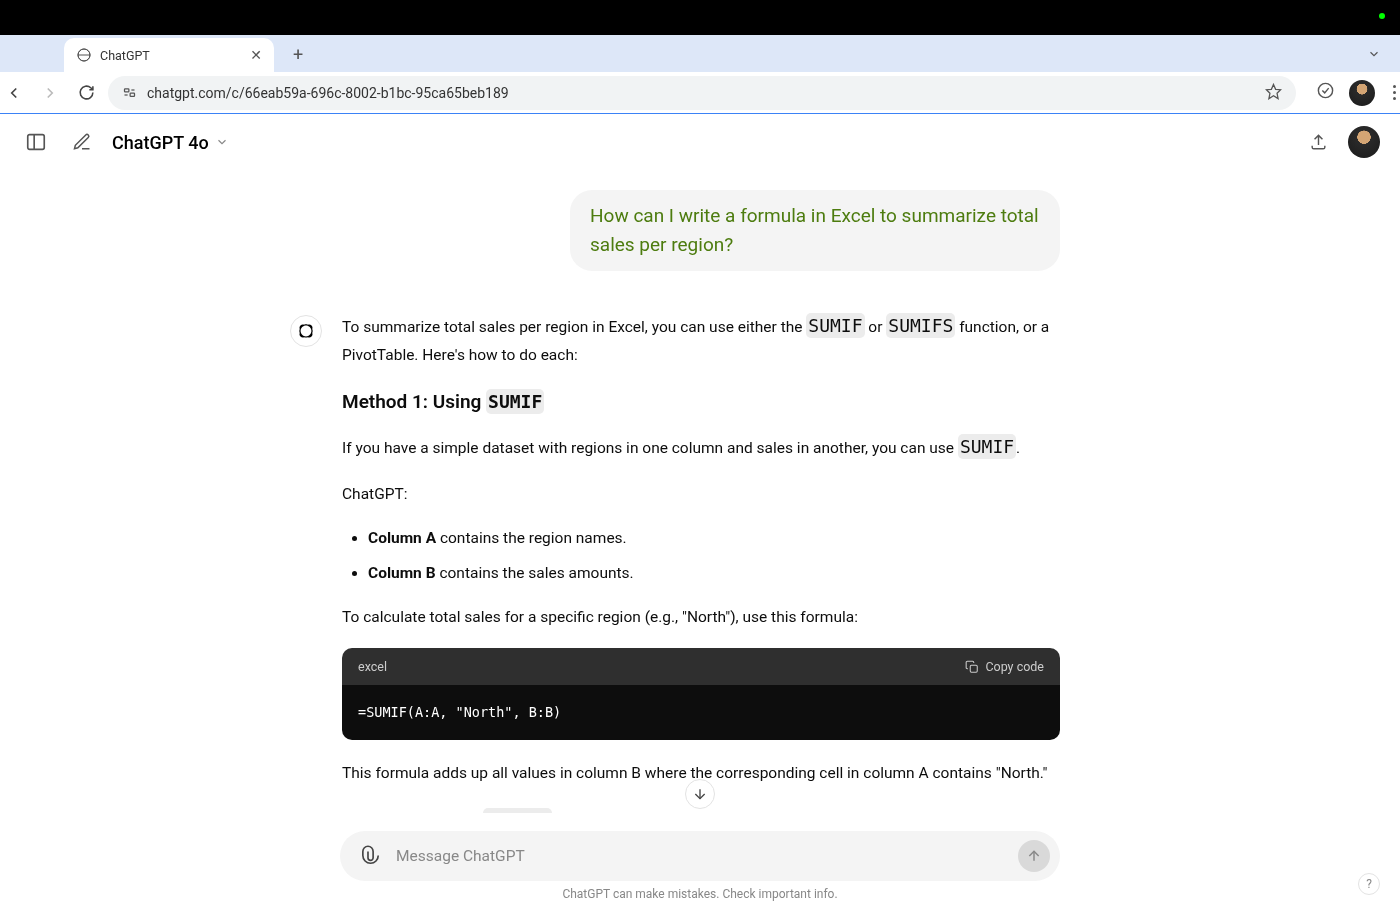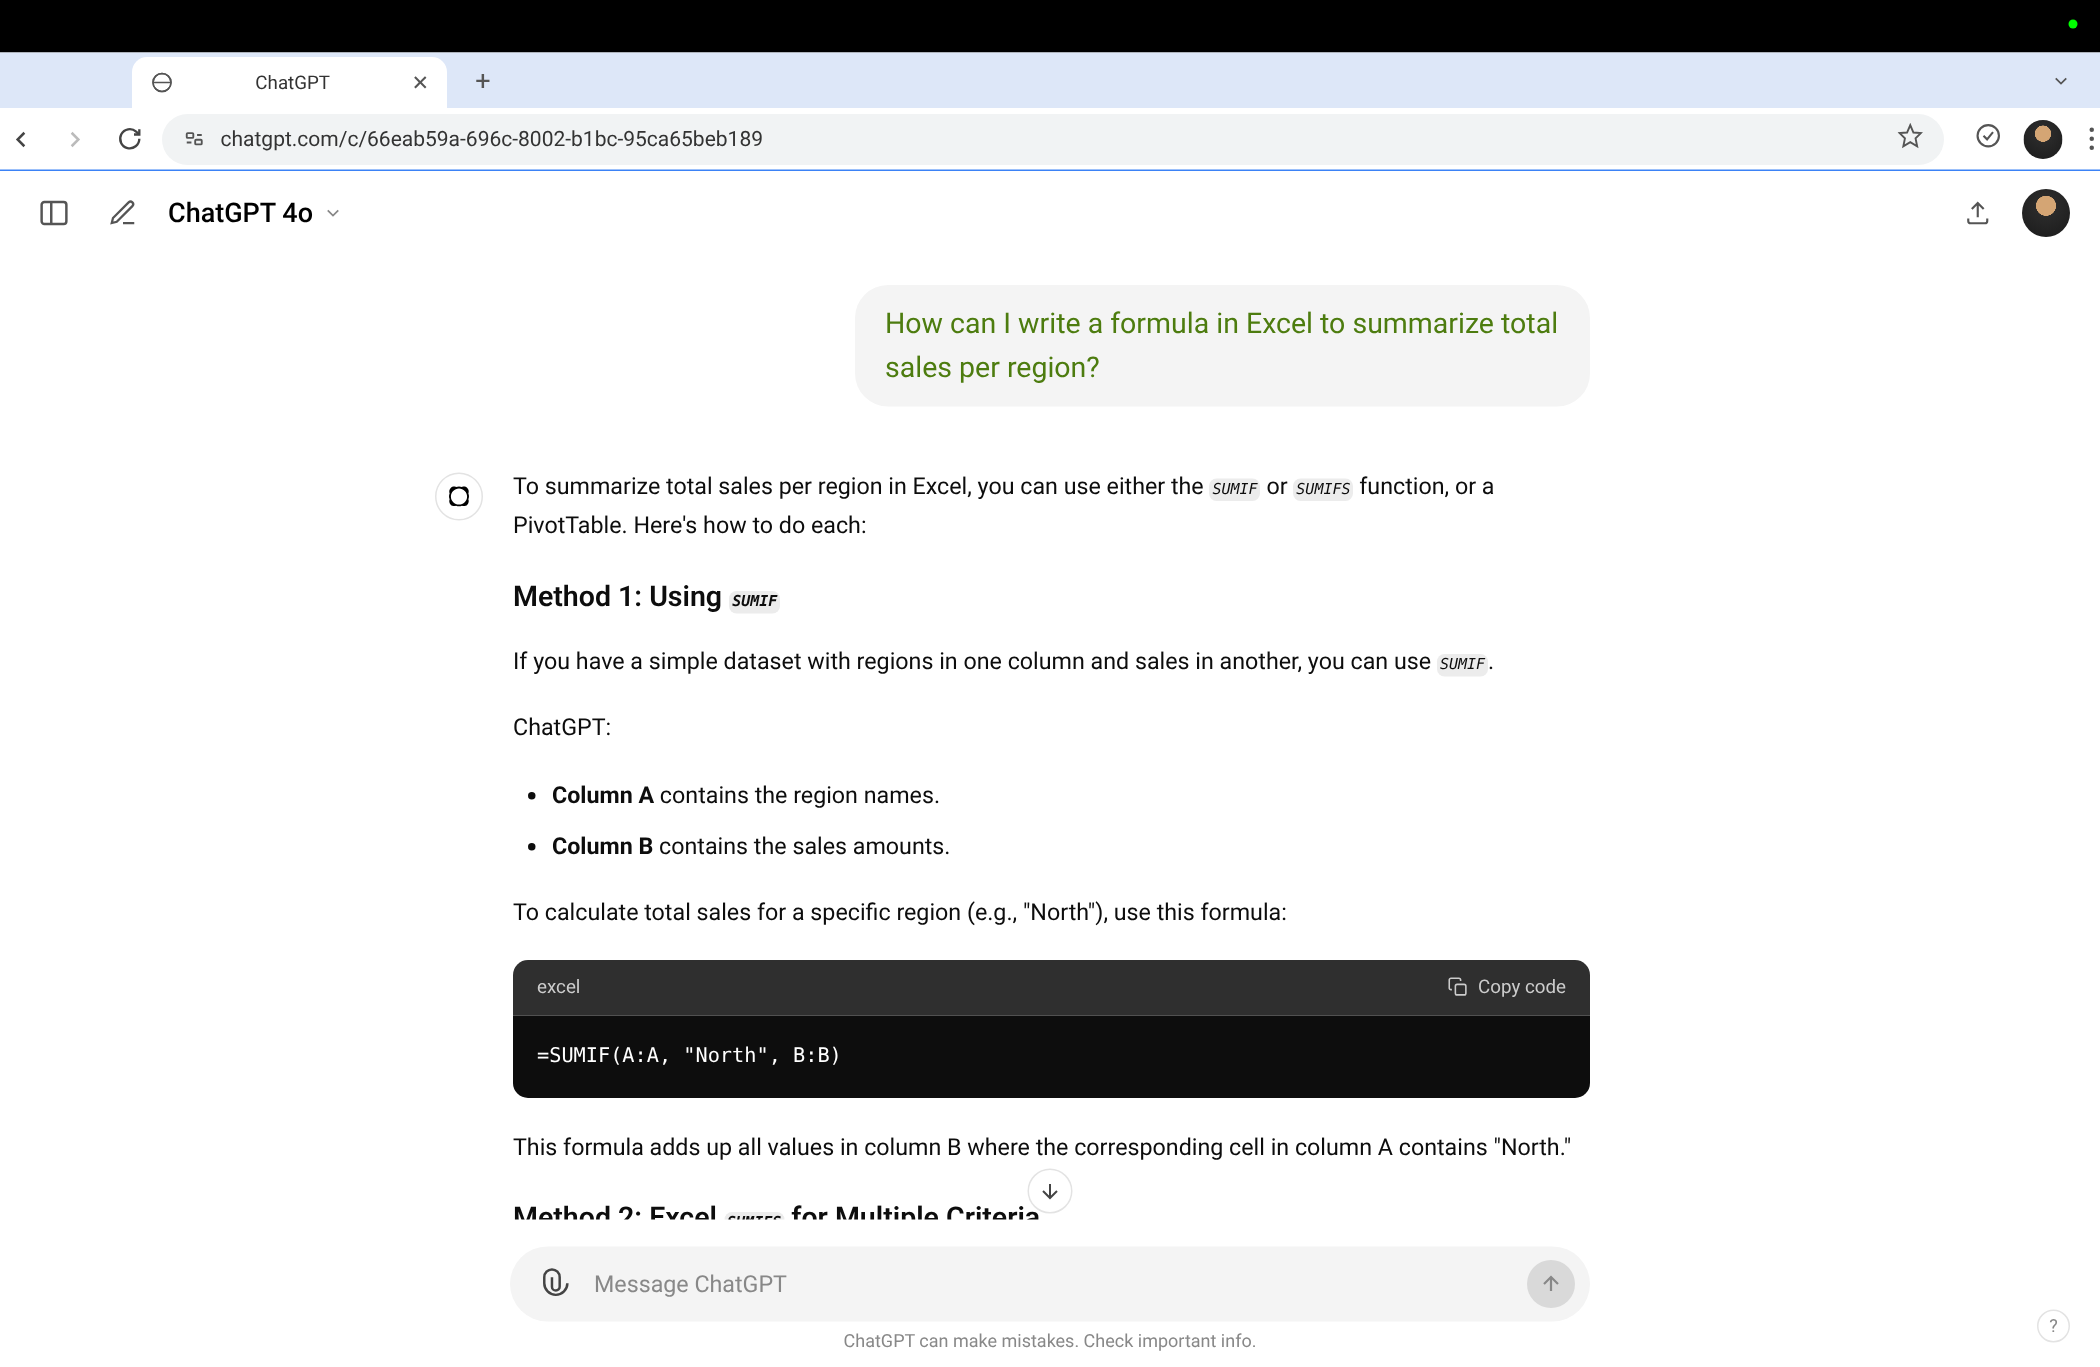--- a/index.html
+++ b/index.html
@@ -3,21 +3,21 @@
   <meta charset="utf-8">
   <style>
     * { margin: 0; padding: 0; box-sizing: border-box; }
     body { font-family: -apple-system, BlinkMacSystemFont, "Segoe UI", Roboto, Helvetica, Arial, sans-serif; background: #fff; width: 1400px; height: 911px; overflow: hidden; position: relative; }
     
     
     .macos-bar { height: 35px; background: #000; width: 100%; position: relative; }
     .macos-dot { position: absolute; right: 15px; top: 13px; width: 6px; height: 6px; border-radius: 50%; background: #00ff00; }
     
     
-    .browser-chrome { background: #dde7f8; height: 37px; display: flex; align-items: flex-end; padding-left: 88px; position: relative; text-align: center; }
+    .browser-chrome { background: #dde7f8; height: 37px; display: flex; align-items: flex-end; padding-left: 64px; position: relative; }
     .tab { background: #fff; border-radius: 10px 10px 0 0; display: flex; align-items: center; padding: 0 12px; height: 34px; width: 210px; gap: 8px; font-size: 12.5px; color: #333; position: relative; }
     .tab-favicon { width: 16px; height: 16px; display: flex; align-items: center; justify-content: center; }
     .tab-favicon svg { width: 16px; height: 16px; }
     .tab-title { flex: 1; }
     .tab-close { font-size: 14px; color: #555; cursor: pointer; }
     .new-tab { width: 28px; height: 28px; border-radius: 50%; display: flex; align-items: center; justify-content: center; color: #555; font-size: 18px; margin-left: 10px; margin-bottom: 4px; cursor: pointer; }
     .tabs-dropdown { position: absolute; right: 12px; bottom: 6px; width: 28px; height: 24px; border-radius: 6px; display: flex; align-items: center; justify-content: center; cursor: pointer; }
     
     
     .url-bar-row { background: #fff; height: 42px; display: flex; align-items: center; padding: 0 0; gap: 8px; border-bottom: 1px solid #3b82f6; }
@@ -46,21 +46,21 @@
     .user-bubble { background: #f4f4f4; border-radius: 22px; padding: 12px 20px; max-width: 490px; margin-left: auto; font-size: 19px; line-height: 1.5; color: #4d7c0f; margin-bottom: 40px; }
     
     .assistant-row { display: flex; gap: 20px; align-items: flex-start; margin-left: -50px; }
     .assistant-avatar { width: 32px; height: 32px; border: 1px solid #e3e3e3; border-radius: 50%; display: flex; align-items: center; justify-content: center; flex-shrink: 0; margin-top: 4px; }
     .assistant-avatar svg { width: 18px; height: 18px; }
     .assistant-content { flex: 1; font-size: 15.5px; line-height: 1.7; color: #0d0d0d; }
     .assistant-content p { margin-bottom: 18px; }
     .assistant-content h3 { font-size: 19px; font-weight: 600; margin-bottom: 14px; margin-top: 8px; }
     .assistant-content ul { margin-left: 26px; margin-bottom: 18px; }
     .assistant-content li { margin-bottom: 8px; }
-    .inline-code { font-family: "SFMono-Regular", Consolas, Menlo, monospace; background: #ececec; padding: 2px 2px; border-radius: 5px; font-size: 10px; font-style: italic; }
+    .inline-code { font-family: "SFMono-Regular", Consolas, Menlo, monospace; background: #ececec; padding: 2px 2px; border-radius: 5px; font-size: 18px; }
     
     .code-block { border-radius: 10px; overflow: hidden; margin-bottom: 20px; }
     .code-header { background: #2f2f2f; color: #ccc; font-size: 12.5px; padding: 8px 16px; display: flex; justify-content: space-between; align-items: center; }
     .copy-code { display: flex; align-items: center; gap: 6px; cursor: pointer; }
     .code-body { background: #0d0d0d; padding: 16px; color: #fff; font-family: "SFMono-Regular", Consolas, Menlo, monospace; font-size: 13.5px; }
     
     .scroll-down-btn { position: absolute; left: 50%; transform: translateX(-50%); bottom: 102px; width: 30px; height: 30px; border: 1px solid #e3e3e3; border-radius: 50%; background: #fff; display: flex; align-items: center; justify-content: center; cursor: pointer; z-index: 10; }
     
     
     .input-area { position: absolute; bottom: 30px; left: 50%; transform: translateX(-50%); width: 720px; }

